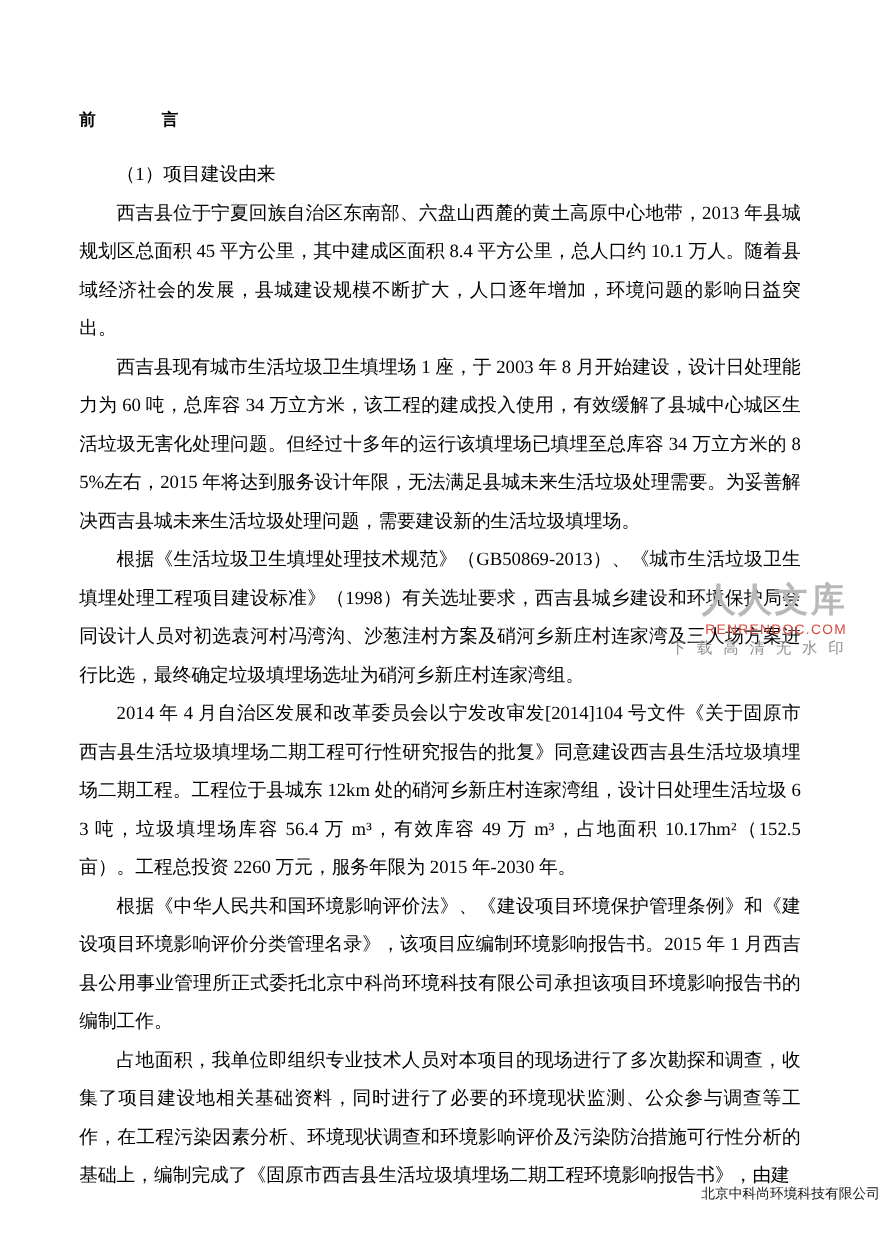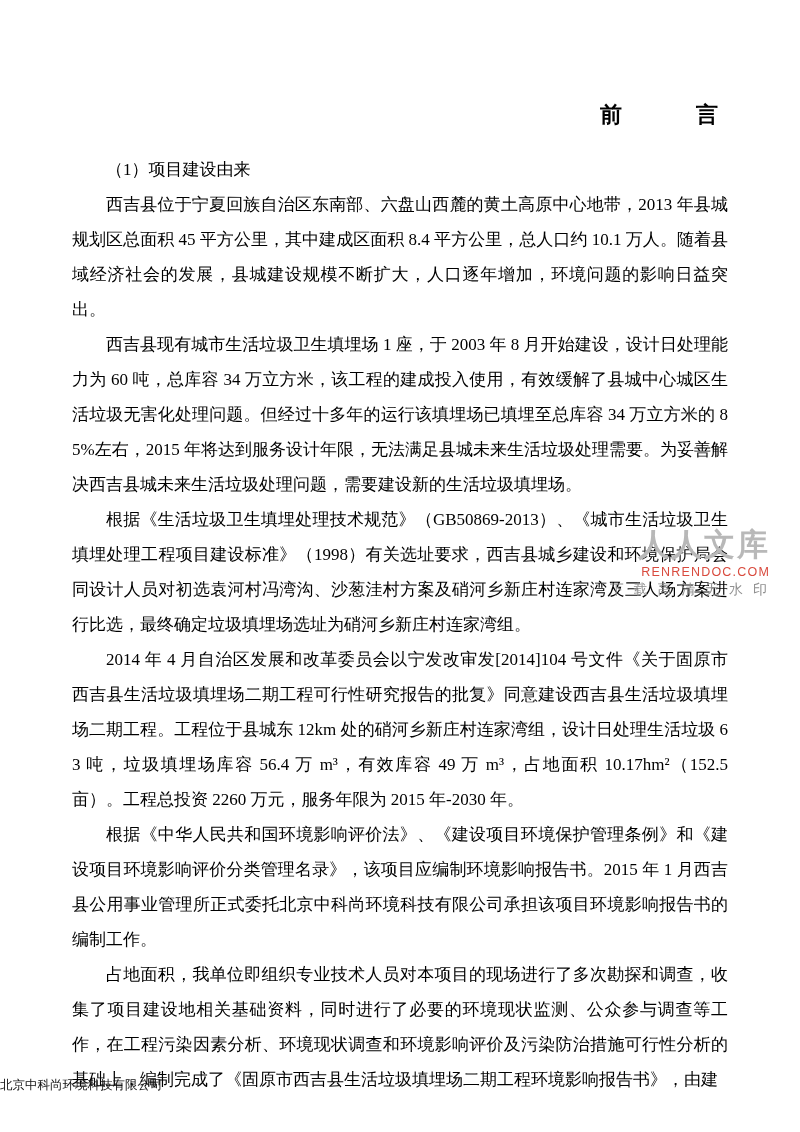--- a/index.html
+++ b/index.html
@@ -16,22 +16,22 @@
     overflow: hidden;
   }
   .page {
     position: relative;
     width: 800px;
     height: 1132px;
     box-sizing: border-box;
     padding: 100px 72px 40px 72px;
   }
   .doc-title {
-    text-align: right;
-    font-size: 22px;
+    text-align: left;
+    font-size: 15px;
     font-weight: bold;
     letter-spacing: 10px;
     margin: 0 0 22px 0;
     font-family: "Liberation Serif", "DejaVu Serif", serif;
   }
   .para {
     font-size: 17px;
     line-height: 35px;
     text-align: justify;
     text-justify: inter-ideograph;
@@ -40,21 +40,21 @@
     word-break: break-all;
   }
   .para + .para {
     margin-top: 0px;
   }
   .footer {
     position: absolute;
     left: 0;
     right: 0;
     bottom: 38px;
-    text-align: left;
+    text-align: right;
     font-size: 12.5px;
     color: #111111;
     font-family: "Liberation Serif", "DejaVu Serif", serif;
   }
   
   .watermark {
     position: absolute;
     left: 540px;
     top: 528px;
     width: 230px;

